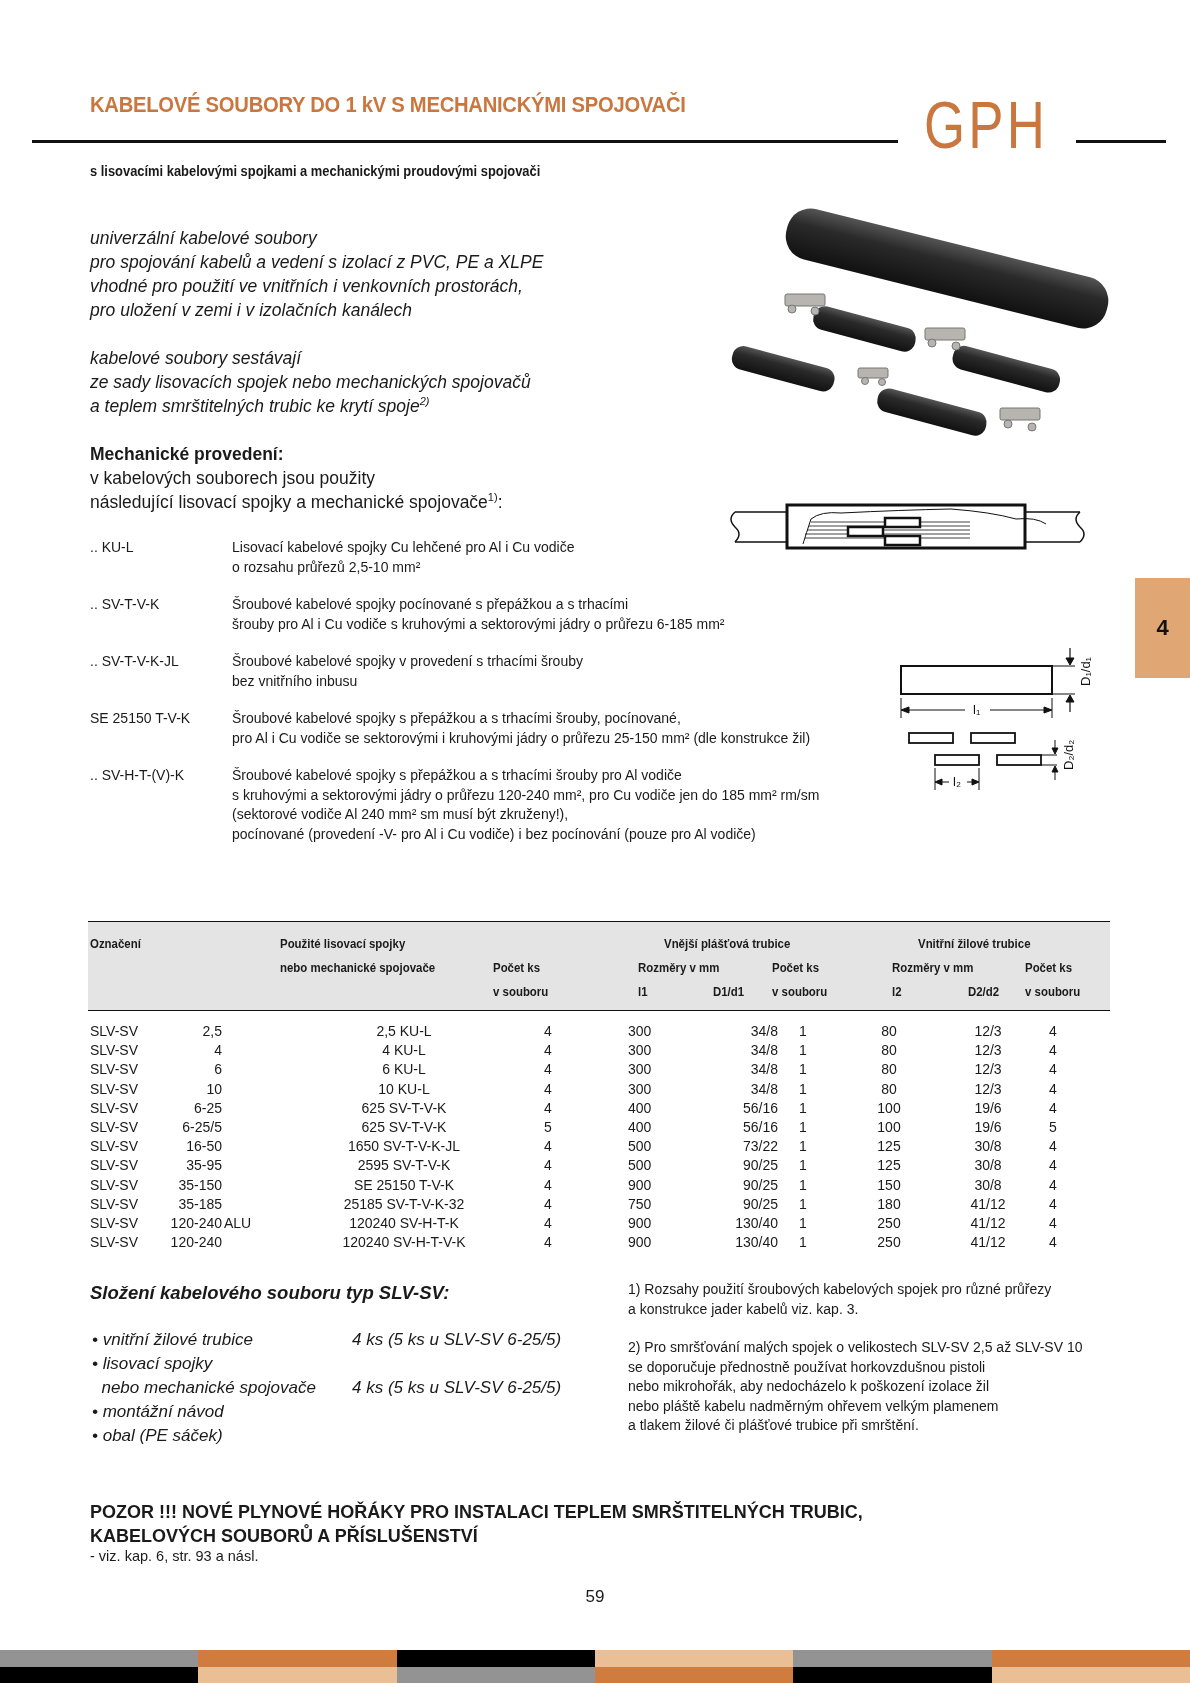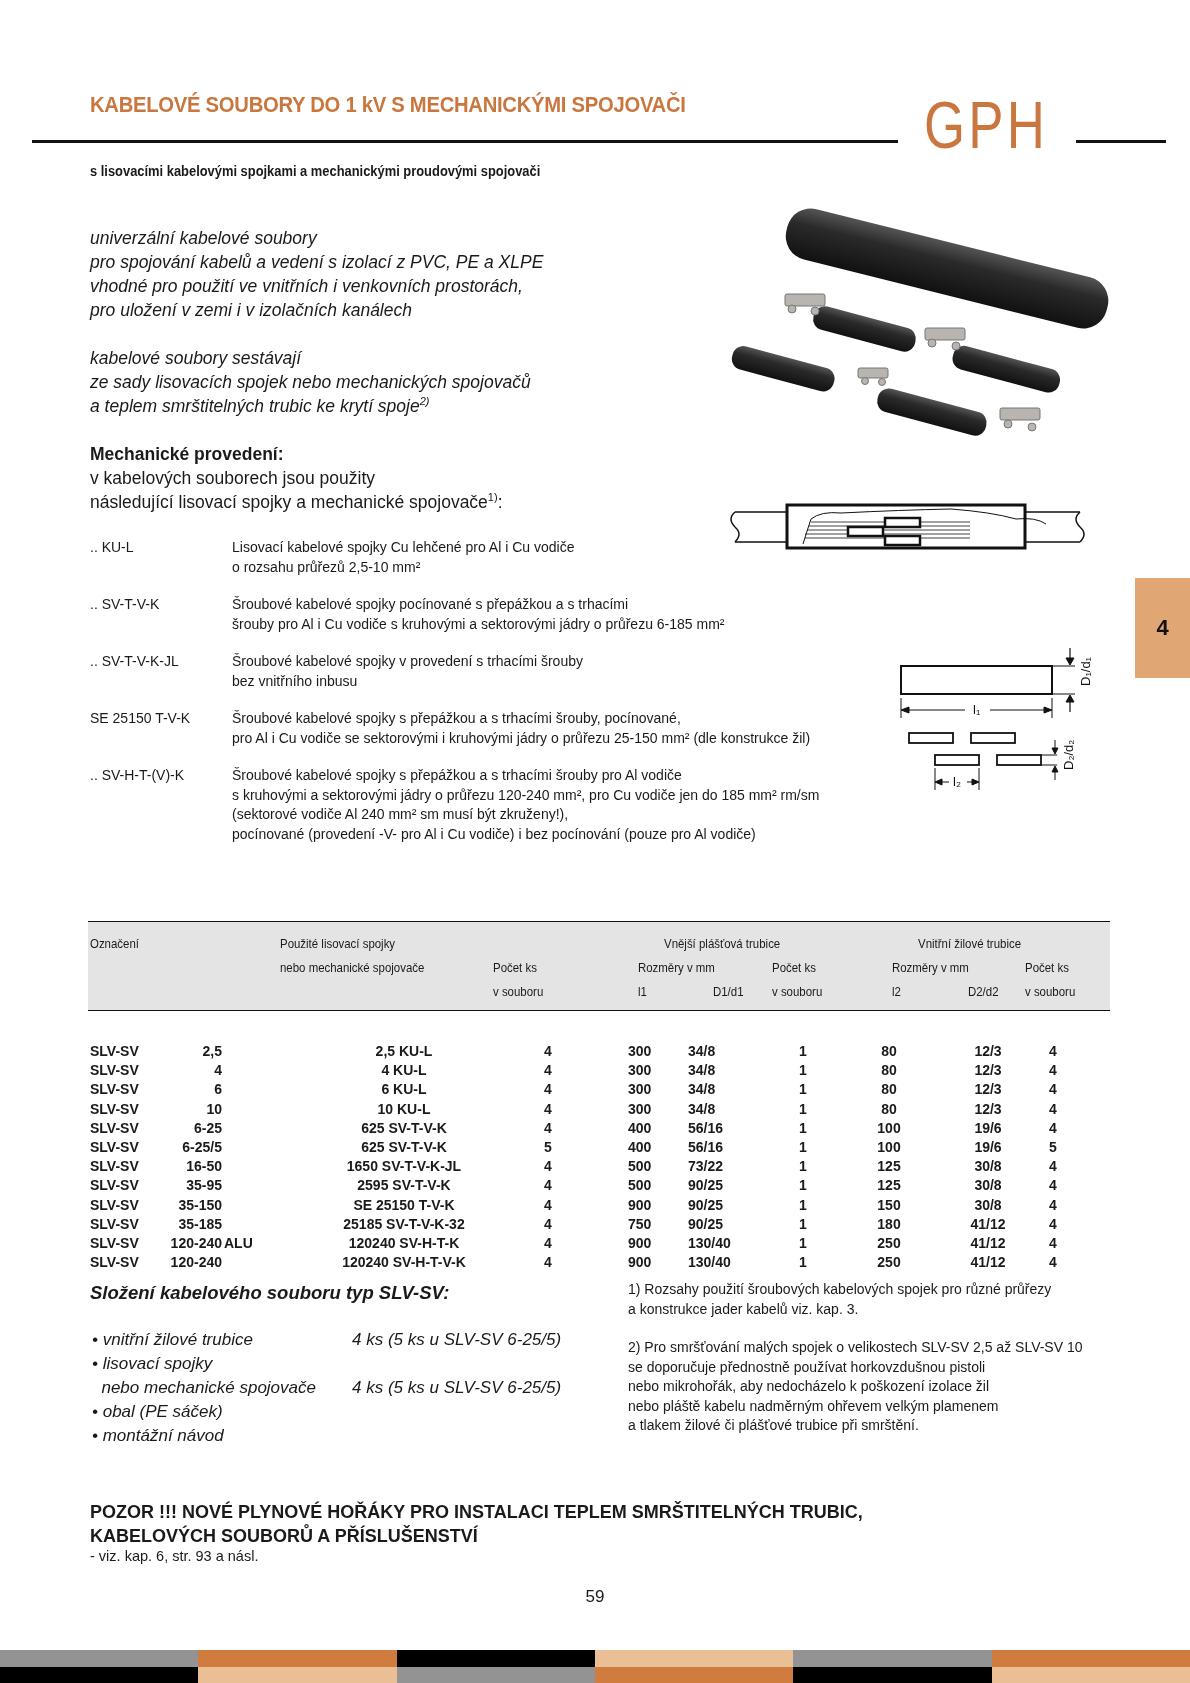--- a/index.html
+++ b/index.html
@@ -40,33 +40,33 @@
   .dims { left: 895px; top: 640px; width: 220px; height: 160px; }
   .tab4 {
     left: 1135px; top: 578px; width: 55px; height: 100px; background: #e0a674;
     display: flex; align-items: center; justify-content: center;
     font-weight: bold; font-size: 22px; color: #111;
   }
   .table-wrap { left: 88px; top: 918px; width: 1022px; }
   .thead {
     border-top: 1.5px solid #111; border-bottom: 1.5px solid #111;
     background: #e4e4e4; margin-top: 3px; height: 88px; position: relative;
-    font-size: 13px; font-weight: normal;
+    font-size: 13px; font-weight: bold;
   }
   .thead span { position: absolute; white-space: nowrap; transform: scaleX(0.88); transform-origin: left; }
-  .tbody { margin-top: 32px; font-size: 14px; font-weight: bold; }
+  .tbody { margin-top: 12px; font-size: 14px; }
   .trow { position: relative; height: 19.2px; }
   .trow span { position: absolute; top: 0; white-space: nowrap; }
   .c0 { left: 2px; }
   .c1 { left: 62px; width: 72px; text-align: right; }
   .c2 { left: 136px; }
   .c3 { left: 200px; width: 232px; text-align: center; }
   .c4 { left: 420px; width: 80px; text-align: center; }
   .c5 { left: 540px; width: 60px; text-align: left; }
-  .c6 { left: 600px; width: 90px; }
+  .c6 { left: 600px; width: 90px; text-align: right; }
   .c7 { left: 700px; width: 30px; text-align: center; }
   .c8 { left: 771px; width: 60px; text-align: center; }
   .c9 { left: 860px; width: 80px; text-align: center; }
   .c10 { left: 950px; width: 30px; text-align: center; }
   .comp-title { left: 90px; top: 1282px; font-size: 18.5px; font-weight: bold; font-style: italic; }
   .comp-list { left: 92px; top: 1328px; font-size: 17px; font-style: italic; line-height: 24px; }
   .comp-item { display: flex; }
   .comp-item .lbl { width: 260px; flex: none; white-space: pre; }
   .notes { left: 628px; top: 1280px; font-size: 14px; line-height: 19.5px; width: 470px; }
   .notes p { margin: 0 0 19px 0; white-space: pre-line; }
@@ -397,25 +397,25 @@
     </div>
     <div class="comp-item">
       <span class="lbl">• lisovací spojky</span>
       <span></span>
     </div>
     <div class="comp-item">
       <span class="lbl">  nebo mechanické spojovače</span>
       <span>4 ks (5 ks u SLV-SV 6-25/5)</span>
     </div>
     <div class="comp-item">
+      <span class="lbl">• montážní návod</span>
+      <span></span>
+    </div>
+    <div class="comp-item">
       <span class="lbl">• obal (PE sáček)</span>
-      <span></span>
-    </div>
-    <div class="comp-item">
-      <span class="lbl">• montážní návod</span>
       <span></span>
     </div>
   </div>
 
 <div class="abs notes">
   <p>1) Rozsahy použití šroubových kabelových spojek pro různé průřezy
 a konstrukce jader kabelů viz. kap. 3.</p>
   <p>2) Pro smršťování malých spojek o velikostech SLV-SV 2,5 až SLV-SV 10
 se doporučuje přednostně používat horkovzdušnou pistoli
 nebo mikrohořák, aby nedocházelo k poškození izolace žil

